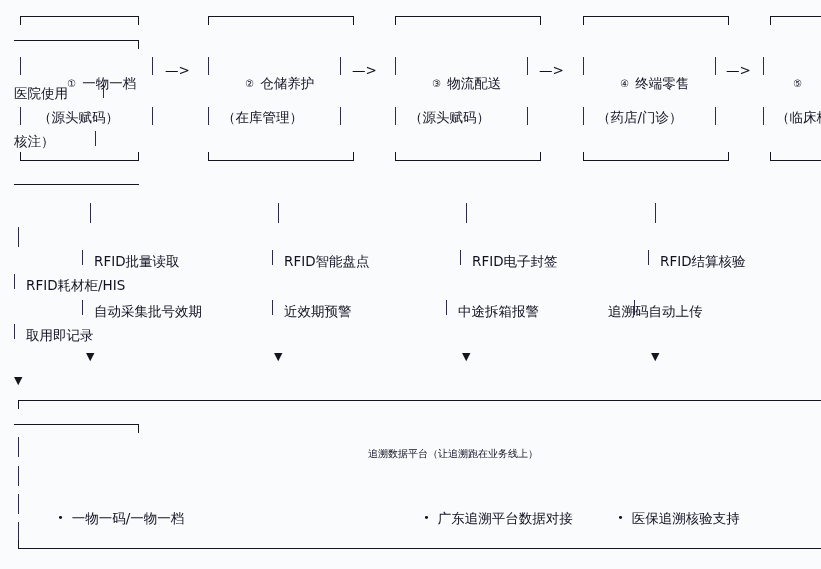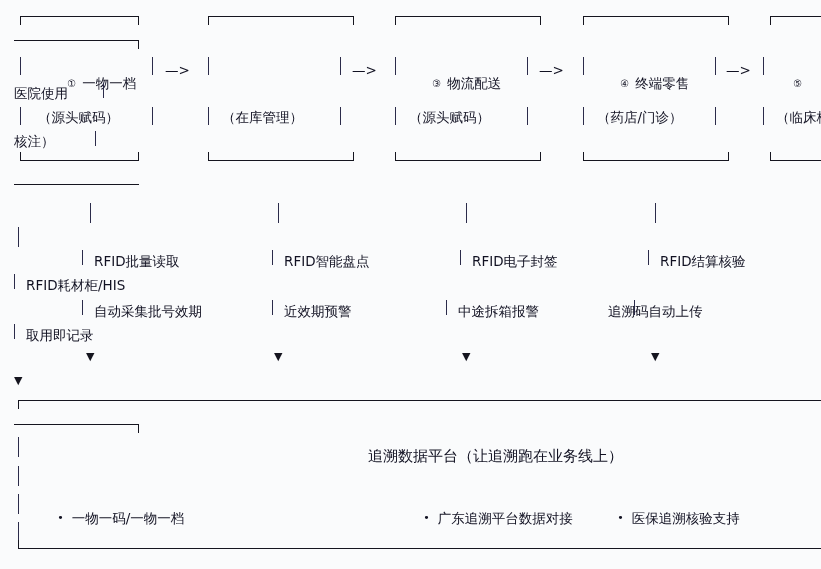--- a/index.html
+++ b/index.html
@@ -89,21 +89,21 @@
     color: #15151f;
   }
 
   .bullet-dot {
     font-size: 11px;
     vertical-align: 2px;
   }
 
   .platform-title {
     position: absolute;
-    font-size: 15px;
+    font-size: 10px;
     color: #111122;
     white-space: pre;
   }
 </style>
 </head>
 <body>
 
 <div class="canvas">
 
   <div class="btop" style="left:20px;  top:16px; width:119px;"></div>
@@ -114,20 +114,23 @@
 
   <div class="btop nolr-left" style="left:14px; top:40px; width:125px;"></div>
 
   <div class="vbar" style="left:20px; top:57px;"></div>
   <div class="label" style="left:50px; top:62px;">
     <span class="circnum">①</span><span class="seg" style="margin-left:6px;">一物一档</span>
   </div>
   <div class="vbar" style="left:152px; top:57px;"></div>
   <div class="arrowtxt" style="left:165px; top:62px;">—&gt;</div>
   <div class="vbar" style="left:208px; top:57px;"></div>
+  <div class="label" style="left:228px; top:62px;">
+    <span class="circnum">②</span><span class="seg" style="margin-left:6px;">仓储养护</span>
+  </div>
   <div class="vbar" style="left:340px; top:57px;"></div>
   <div class="arrowtxt" style="left:352px; top:62px;">—&gt;</div>
   <div class="vbar" style="left:395px; top:57px;"></div>
   <div class="label" style="left:415px; top:62px;">
     <span class="circnum">③</span><span class="seg" style="margin-left:6px;">物流配送</span>
   </div>
   <div class="vbar" style="left:527px; top:57px;"></div>
   <div class="arrowtxt" style="left:539px; top:62px;">—&gt;</div>
   <div class="vbar" style="left:583px; top:57px;"></div>
   <div class="label" style="left:603px; top:62px;">

